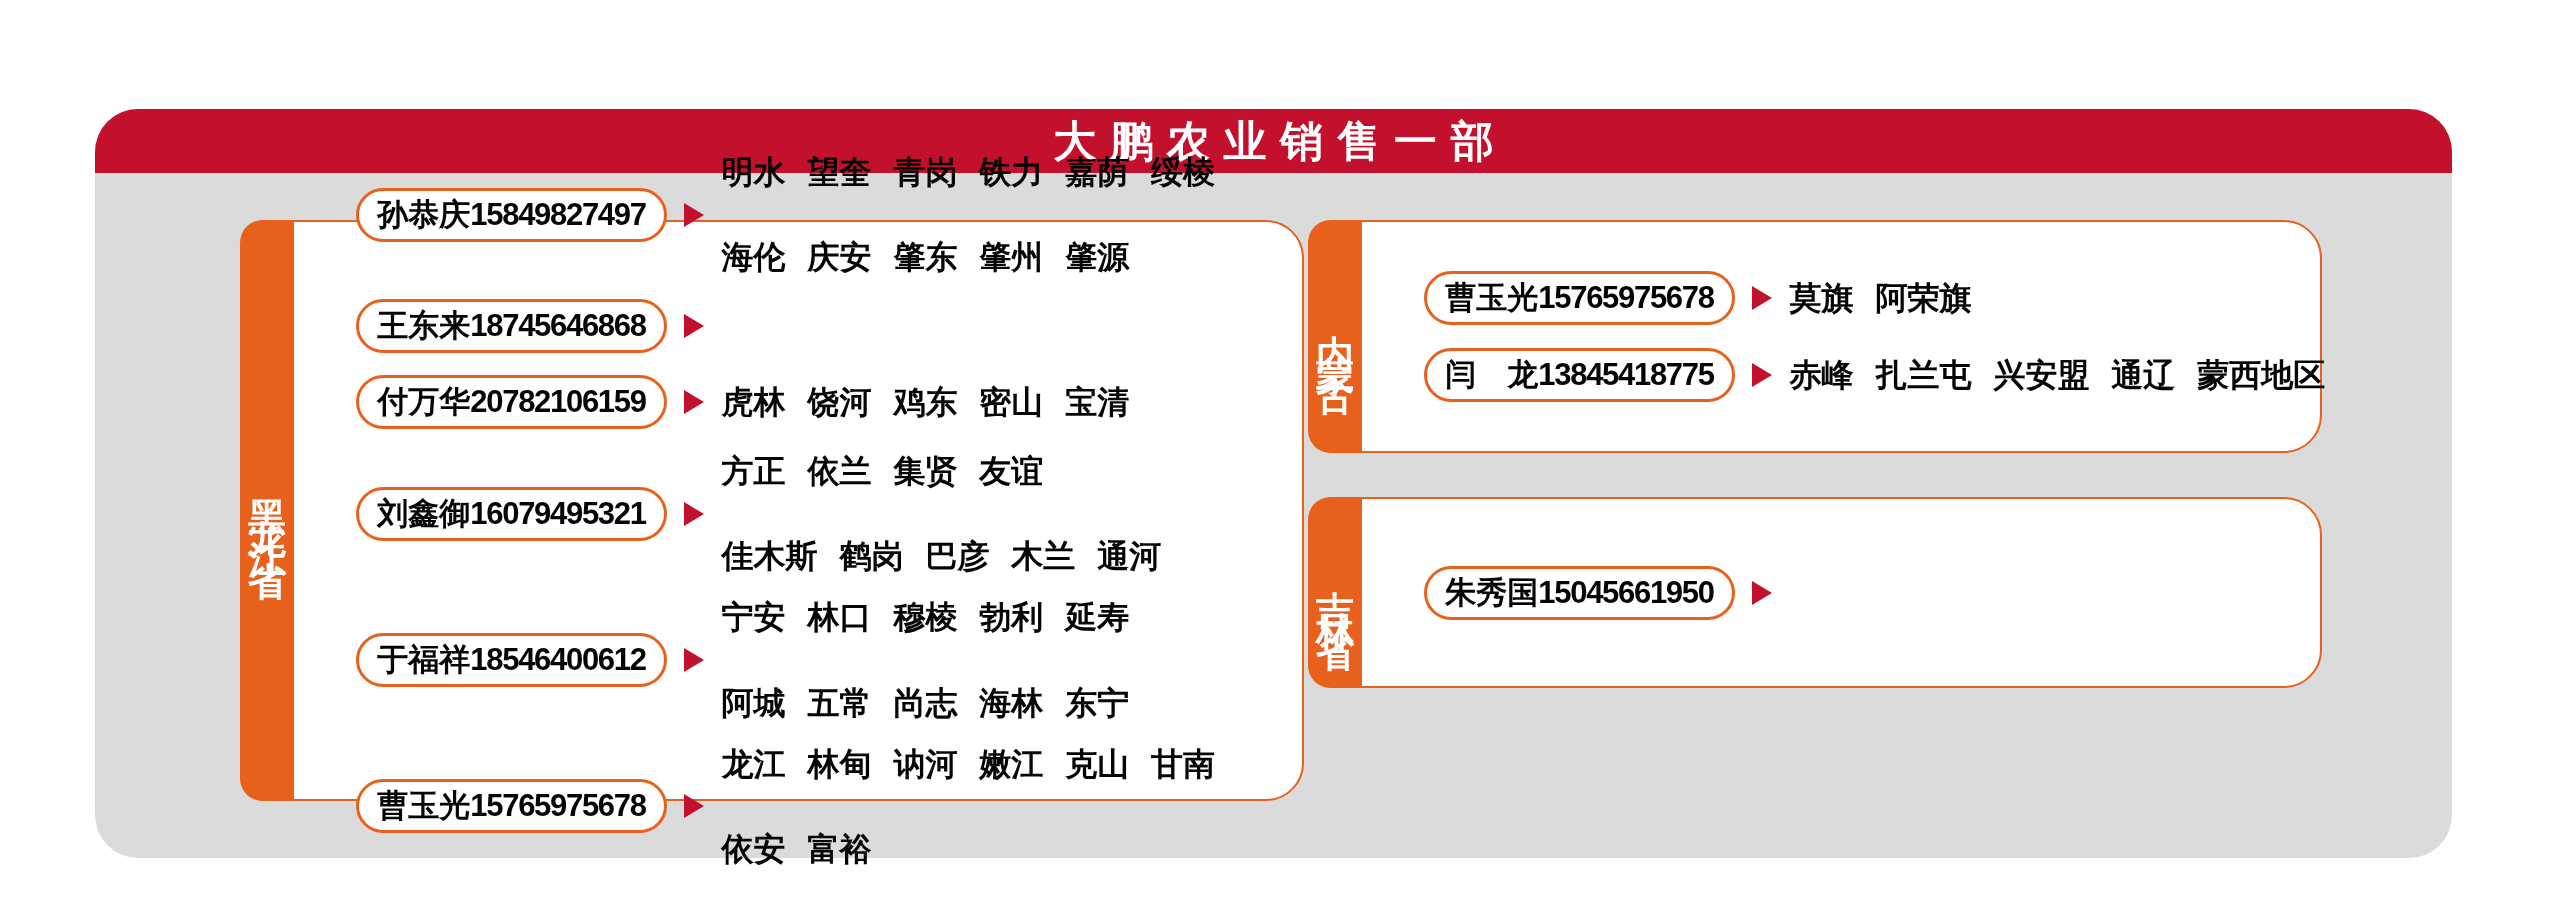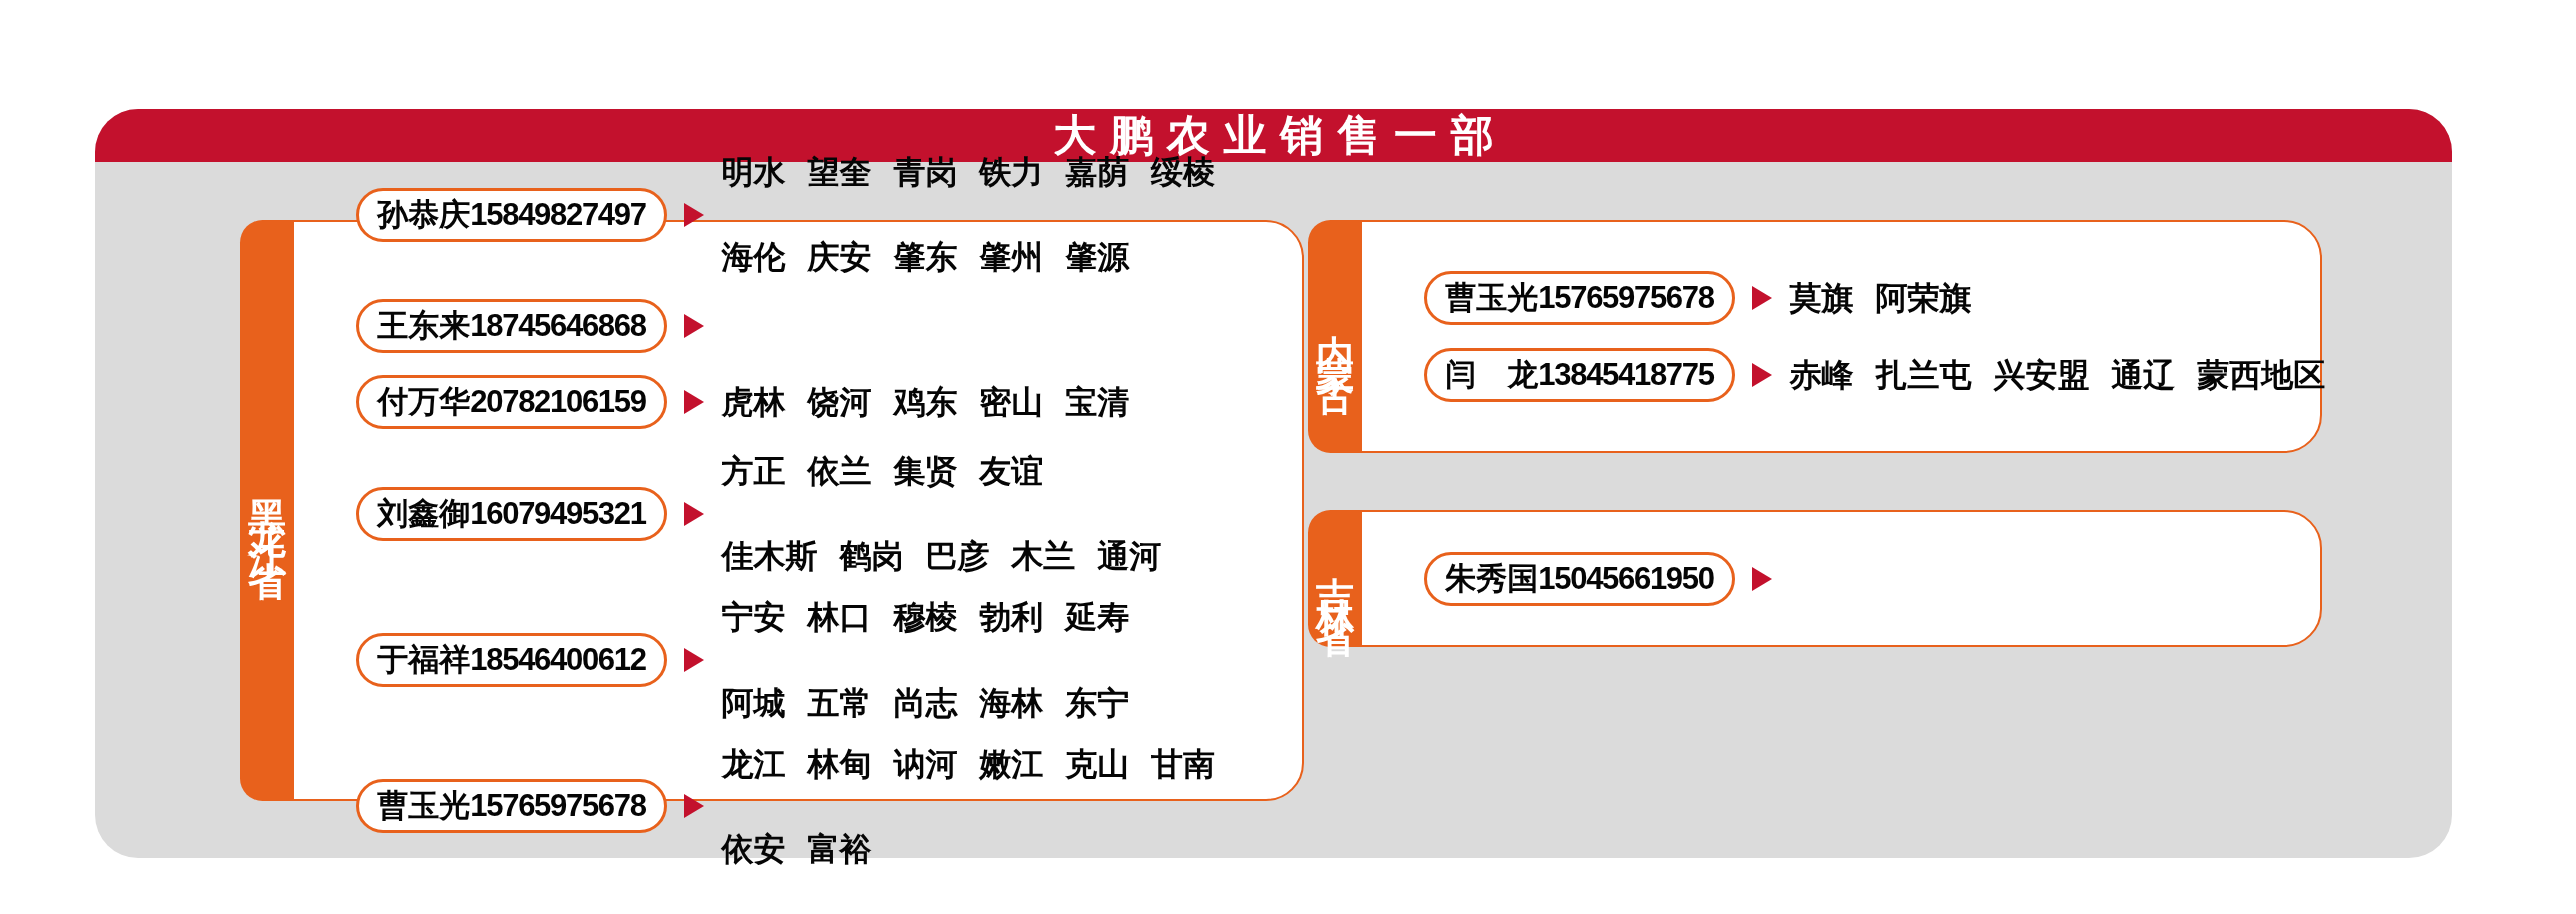--- a/index.html
+++ b/index.html
@@ -20,21 +20,21 @@
     height: 749px;
     background: #DBDBDB;
     border-radius: 43px;
   }
 
   .header-bar {
     position: absolute;
     left: 0;
     top: 0;
     width: 100%;
-    height: 53px;
+    height: 64px;
     background: #C3112D;
     border-radius: 43px 43px 0 0;
     display: flex;
     align-items: center;
     justify-content: center;
   }
 
   .header-title {
     color: #ffffff;
     font-size: 43px;
@@ -44,21 +44,21 @@
     white-space: nowrap;
     line-height: 1;
   }
 
   .region-panel {
     position: absolute;
   }
 
   .panel-hlj { left: 145px;  top: 111px; width: 1064px; height: 581px; }
   .panel-nmg { left: 1213px; top: 111px; width: 1014px; height: 233px; }
-  .panel-jl  { left: 1213px; top: 401px; width: 1014px; height: 137px; }
+  .panel-jl  { left: 1213px; top: 388px; width: 1014px; height: 191px; }
 
   .panel-body {
     position: absolute;
     left: 28px;
     top: 0;
     right: 0;
     bottom: 0;
     background: #ffffff;
     border: 2.6px solid #E8611C;
     border-radius: 0 38px 38px 0;

